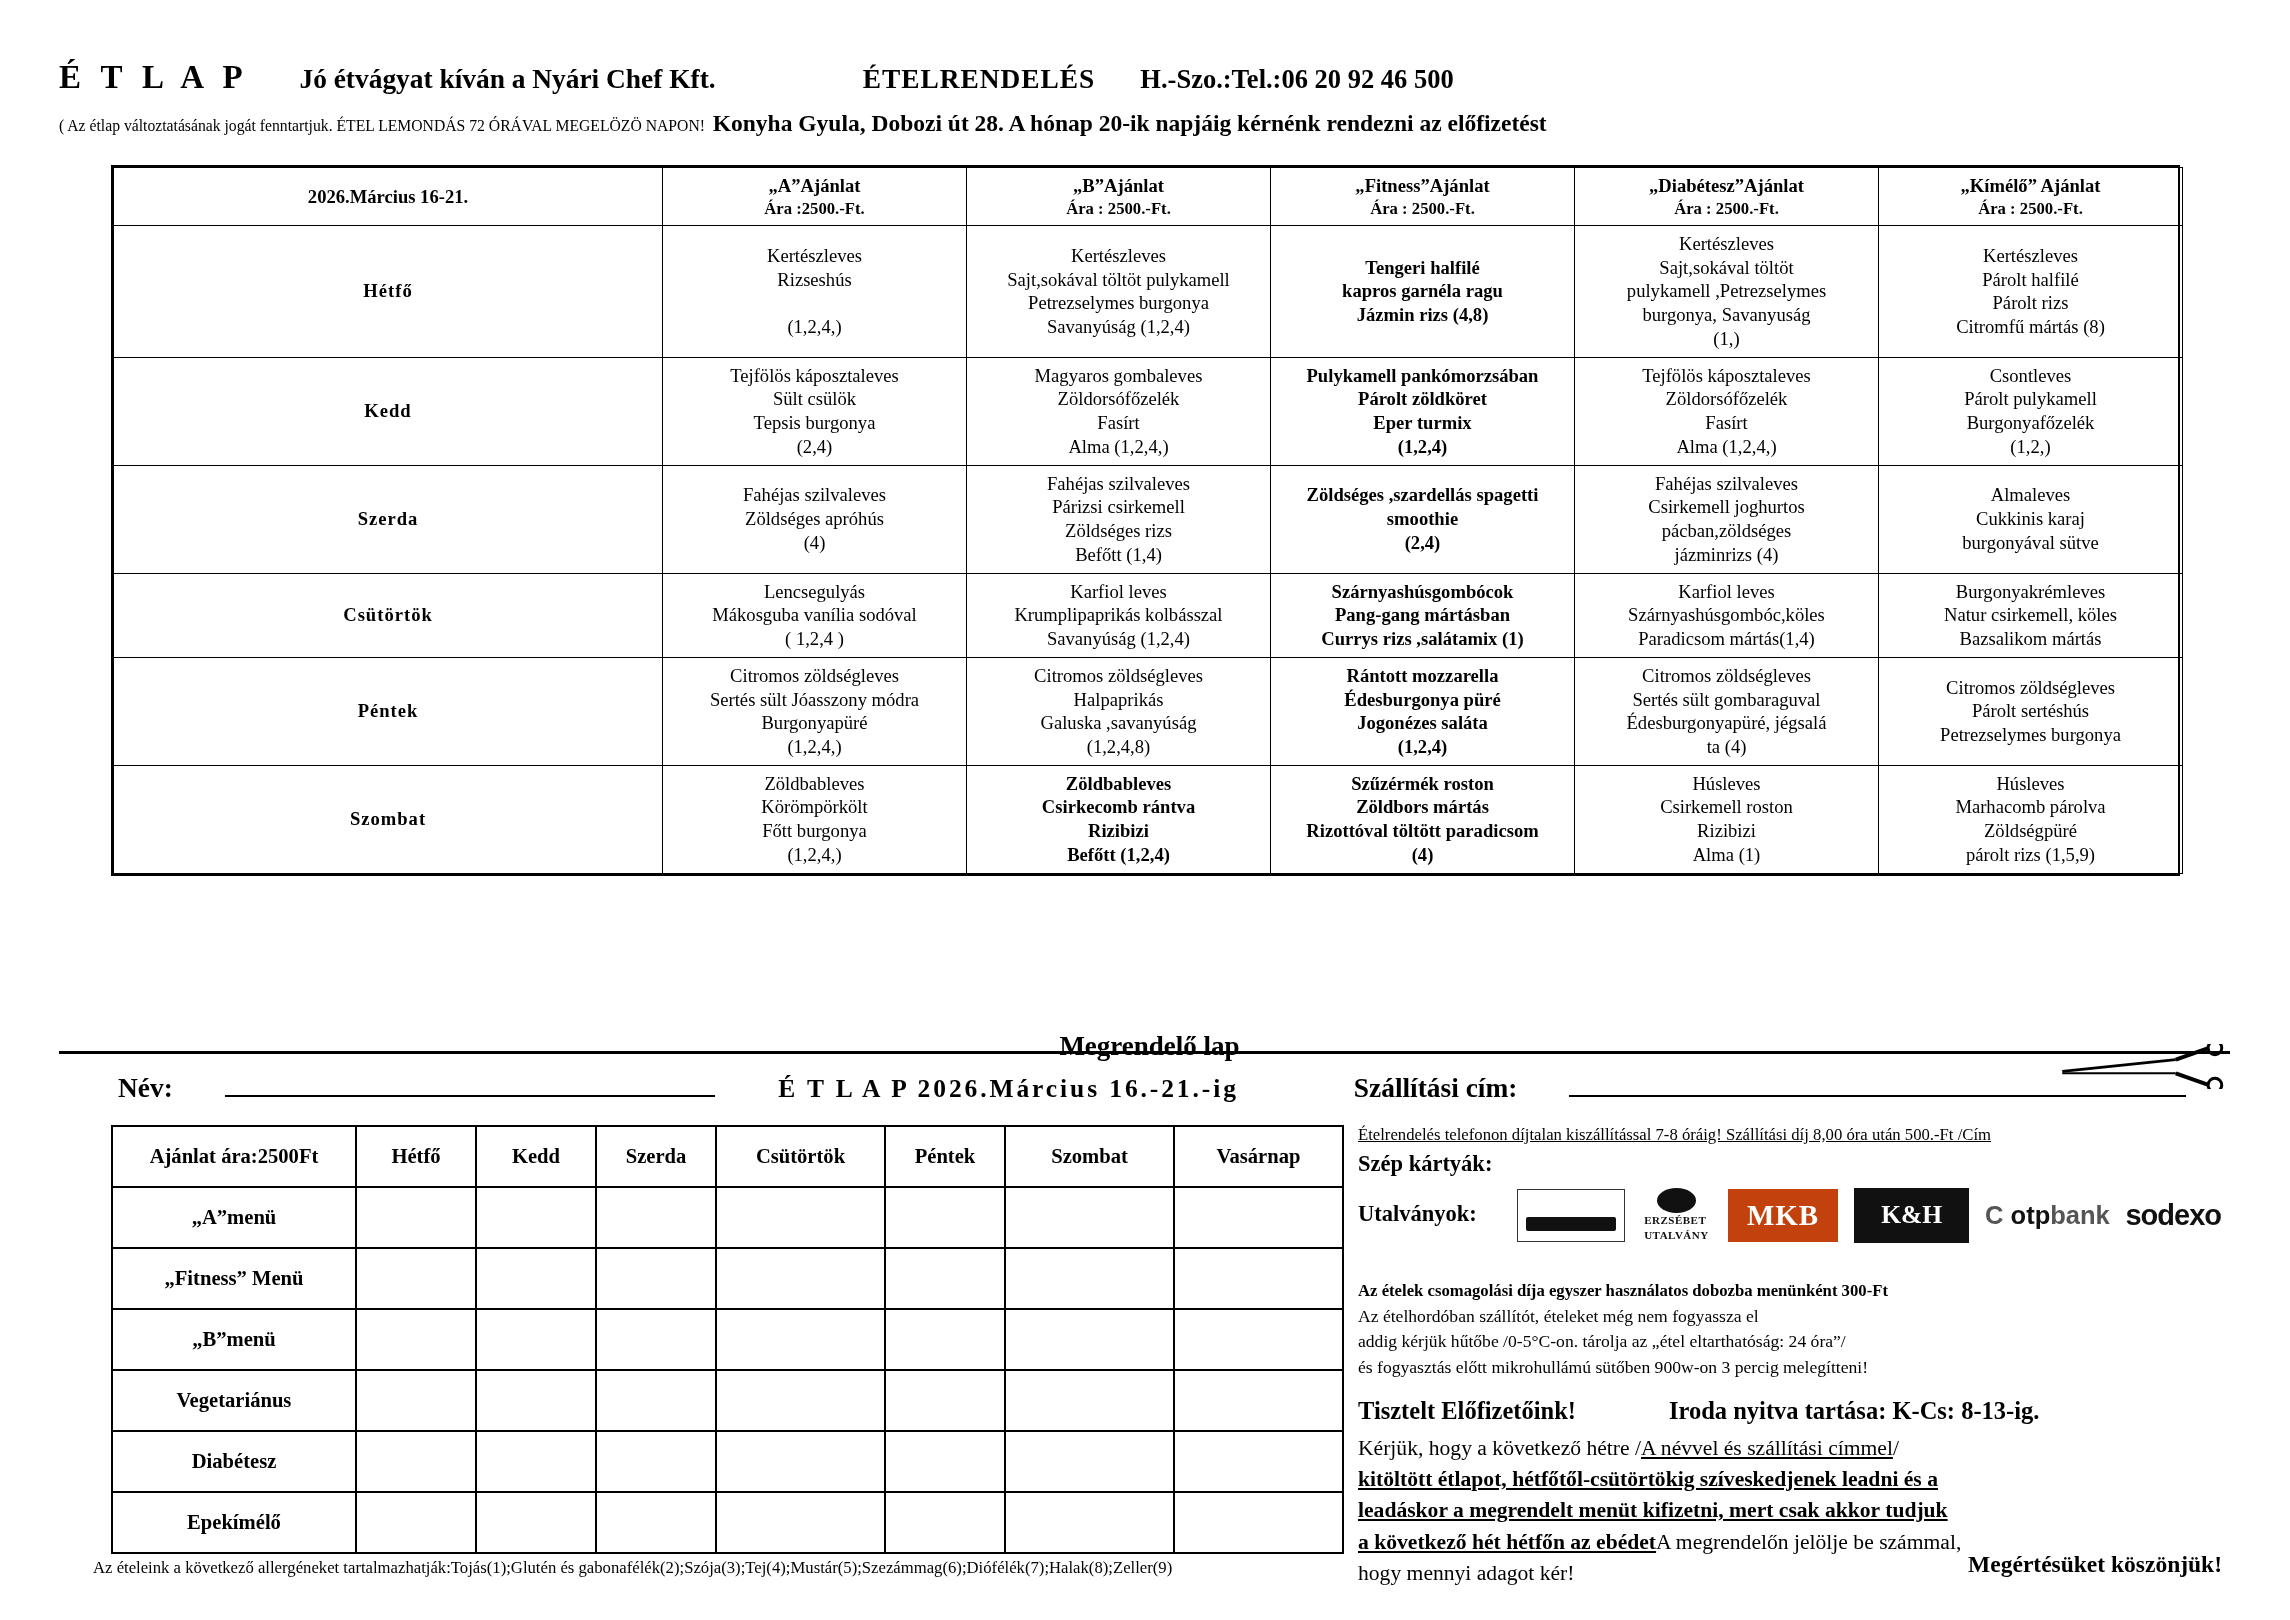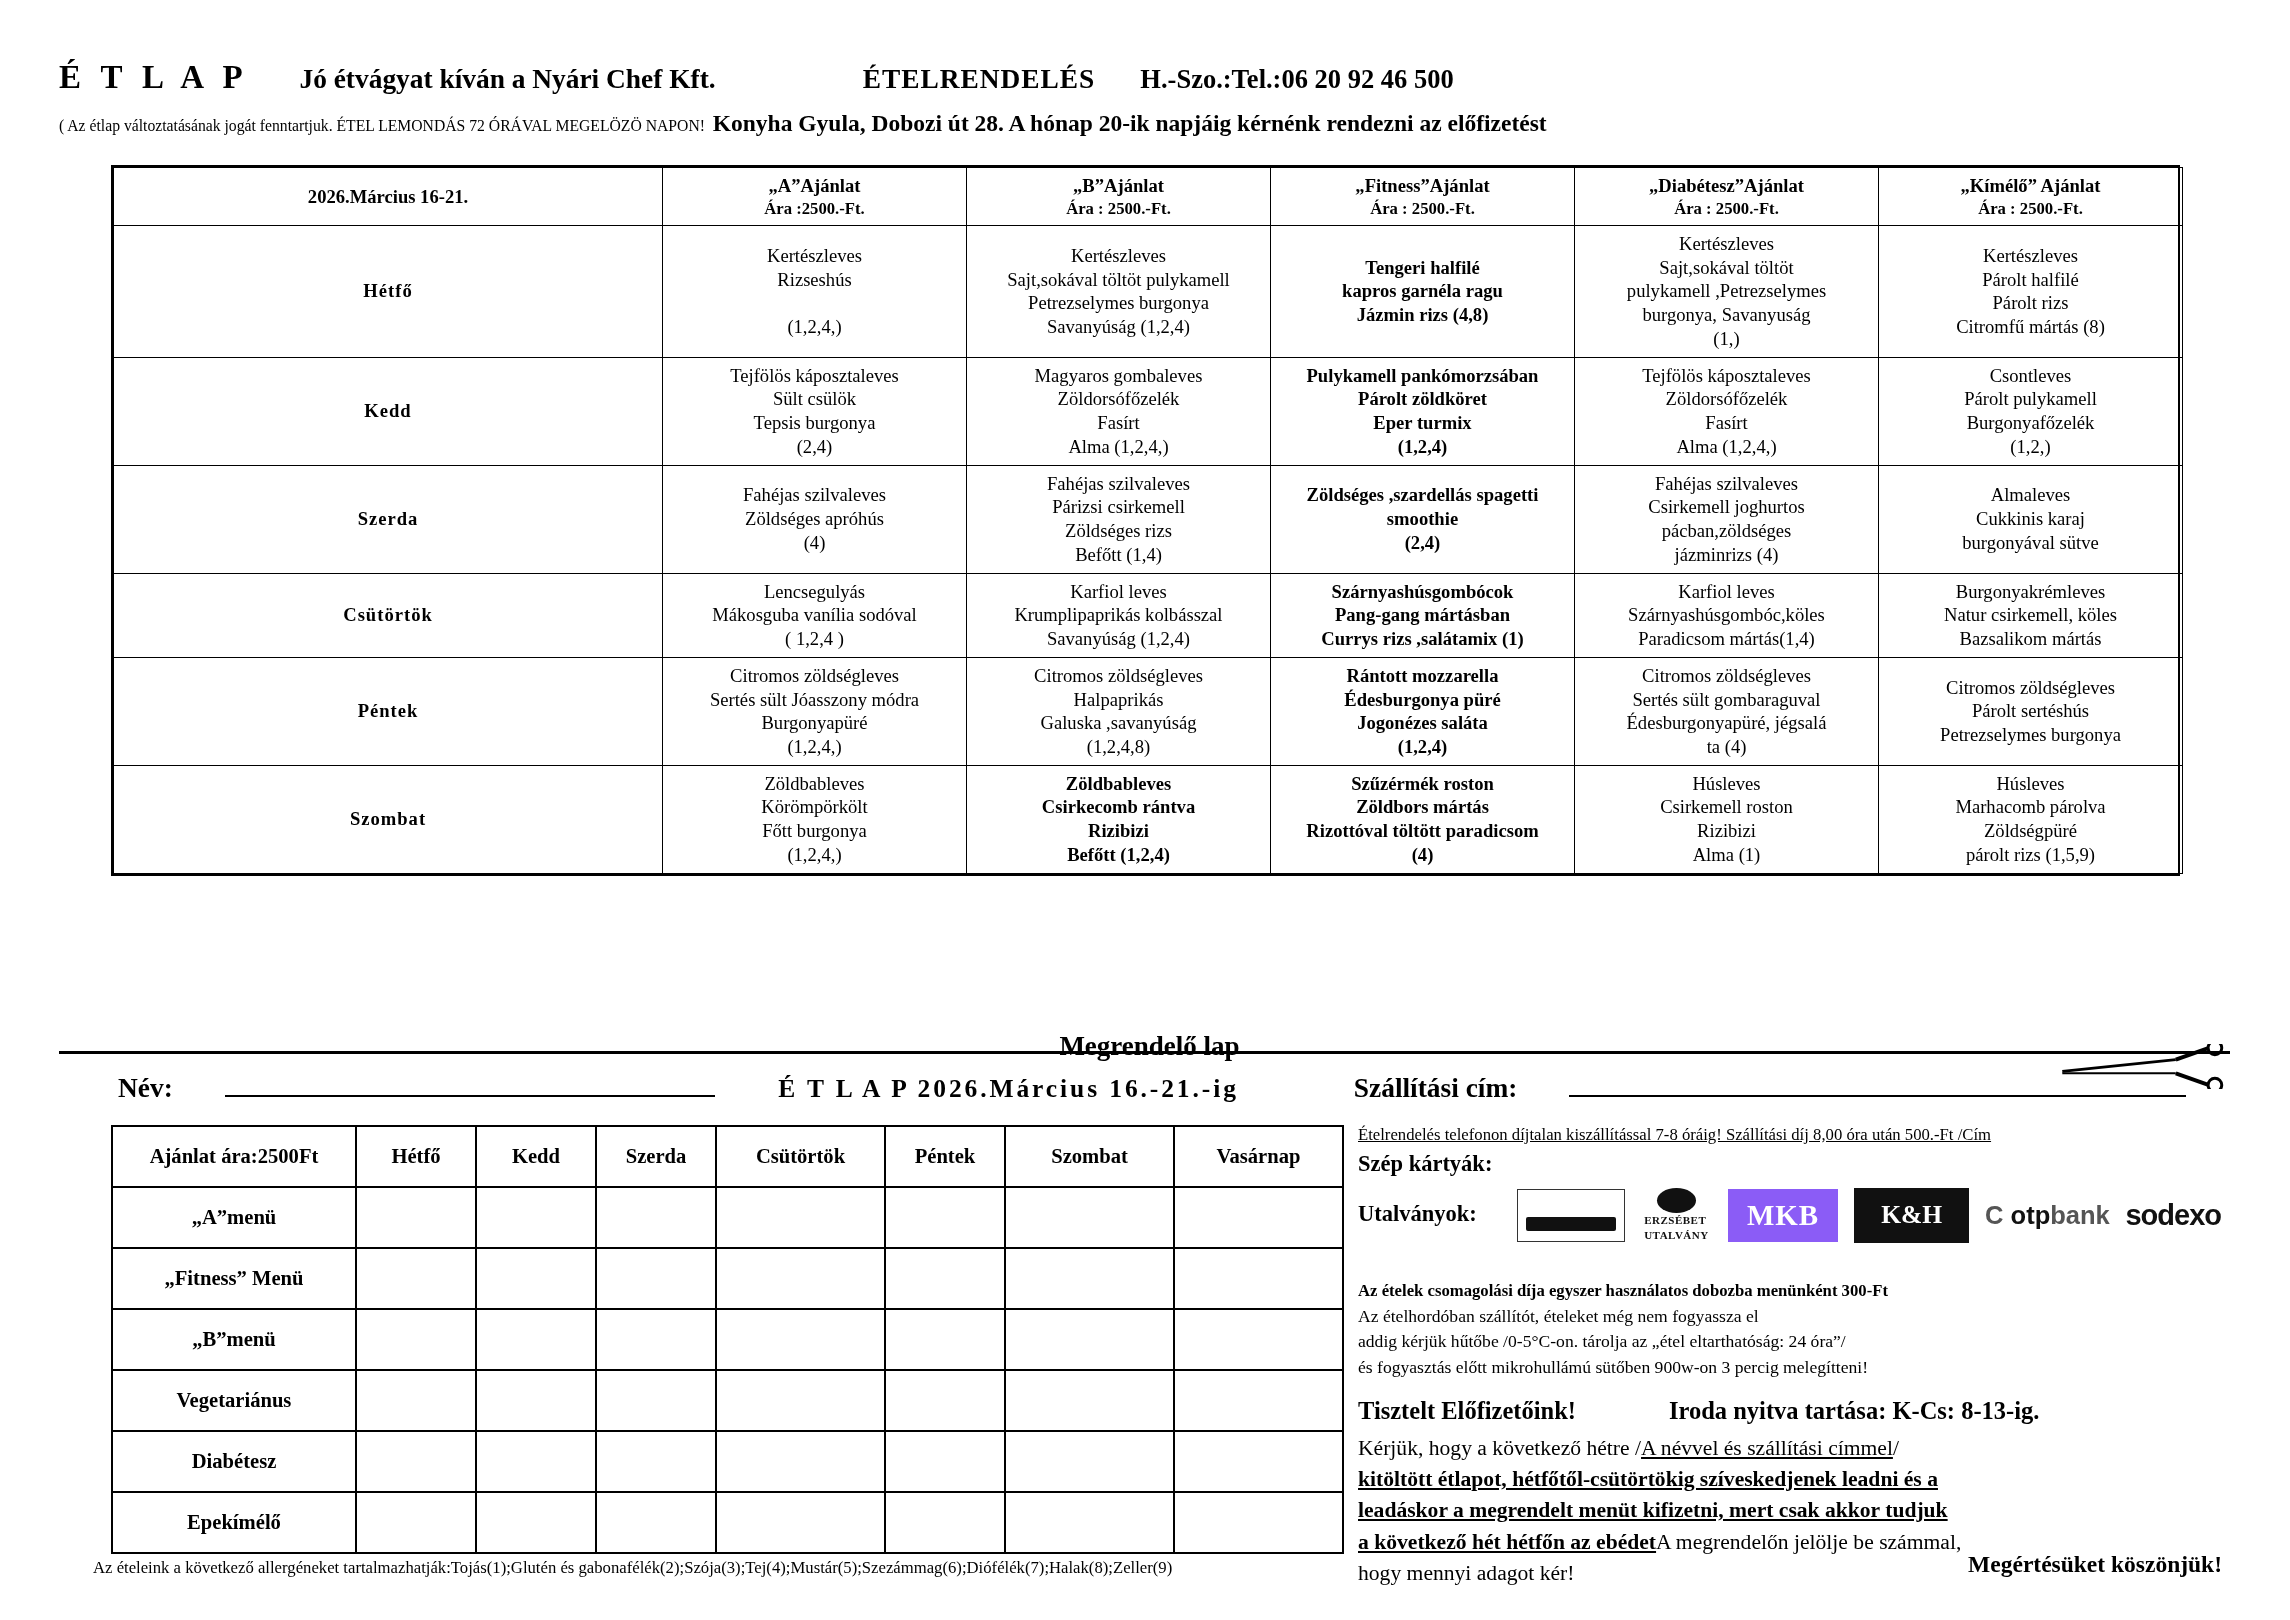--- a/index.html
+++ b/index.html
@@ -64,21 +64,21 @@
   .info .line1{font-size:16.7px;}
   .info u{text-decoration:underline;}
   .szep{font-weight:bold;font-size:22.5px;margin-top:7.8px;}
   .cards{display:flex;align-items:center;gap:15.7px;margin-top:5.9px;height:61px;}
   .card{border:1px solid #333;display:flex;align-items:center;justify-content:center;font-weight:bold;font-size:14.7px;color:#111;background:#fff;}
   .card.ticket{width:108px;height:51px;background:#fff;position:relative;}
   .card.ticket:after{content:"";position:absolute;left:7.8px;right:7.8px;bottom:9.8px;height:13.7px;background:#111;border-radius:2px;}
   .card.erzsebet{width:73px;height:55px;border:none;display:flex;flex-direction:column;align-items:center;justify-content:center;}
   .card.erzsebet .circ{width:39px;height:39px;border-radius:50%;background:#111;}
   .card.erzsebet .lbl{font-size:11px;letter-spacing:0.5px;}
-  .card.mkb{width:113px;height:53px;background:#8b5cf6;color:#fff;font-family:"Liberation Serif",serif;font-size:29px;font-weight:bold;letter-spacing:1px;border:none;}
+  .card.mkb{width:113px;height:53px;background:#c2410c;color:#fff;font-family:"Liberation Serif",serif;font-size:29px;font-weight:bold;letter-spacing:1px;border:none;}
   .card.kh{width:118px;height:55px;background:#111;color:#fff;font-size:25.5px;font-weight:bold;border:none;position:relative;}
   .card.otp{font-size:25.5px;color:#555;border:none;font-family:"Liberation Sans",sans-serif;}
   .card.otp b{color:#111;}
   .card.sodexo{font-size:29px;font-weight:bold;border:none;font-family:"Liberation Sans",sans-serif;letter-spacing:-1px;}
   .utal{font-weight:bold;font-size:22.5px;margin-top:-47px;}
   .utal-row{display:flex;align-items:center;}
   .note-b{font-weight:bold;font-size:16.7px;}
   .info p{margin:2px 0;}
   .tisztelt{font-weight:bold;font-size:24.5px;margin-top:13.7px;display:flex;gap:93px;}
   .kerjuk{font-size:21.6px;line-height:1.45;margin-top:5.9px;}

